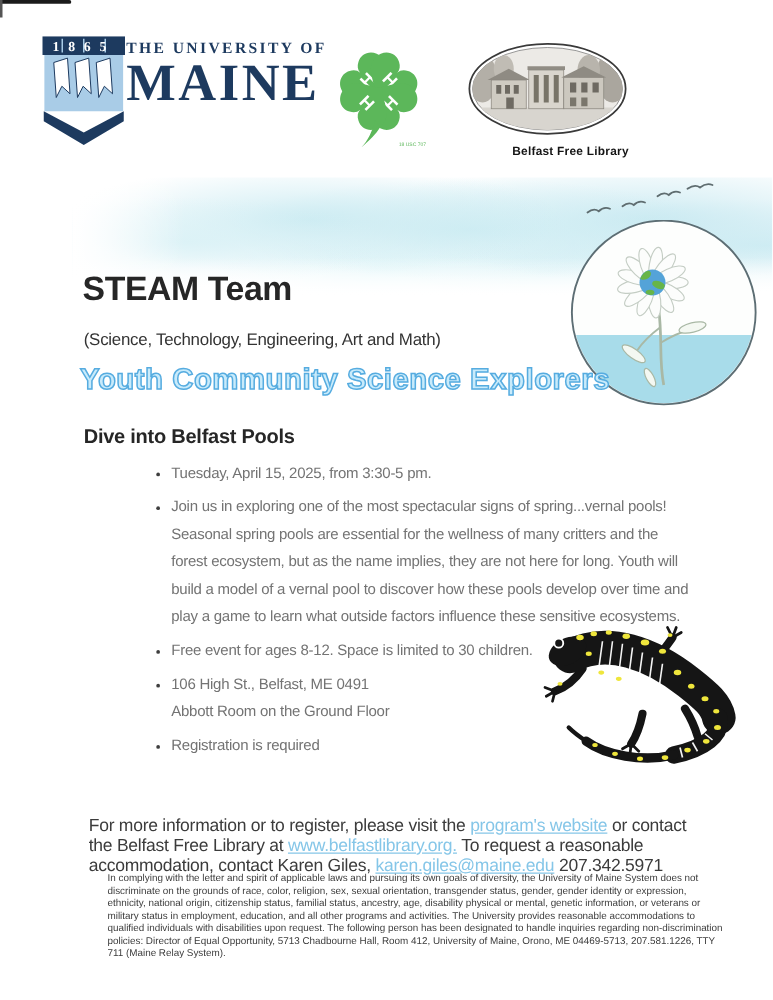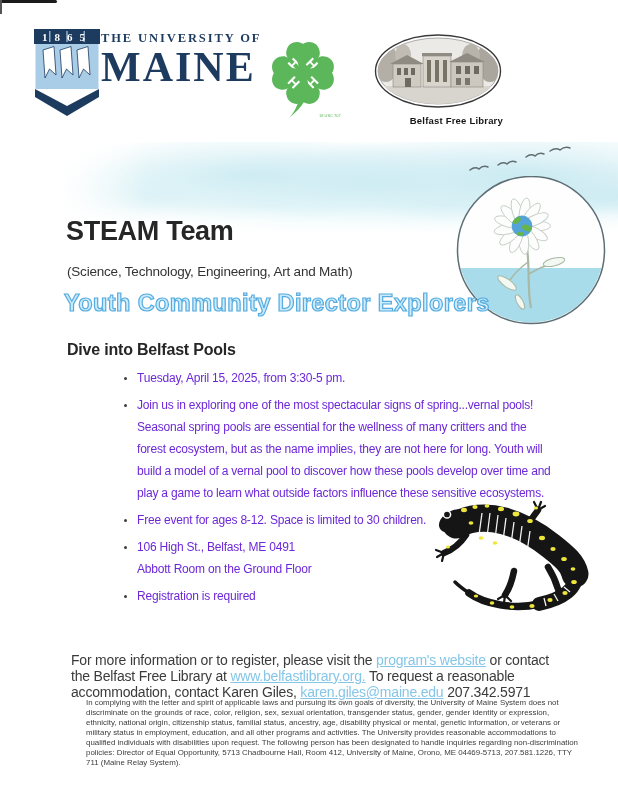--- a/index.html
+++ b/index.html
@@ -43,21 +43,21 @@
   .subtitle { position:absolute; left:67px; top:264px; font-size:13.5px; color:#333; letter-spacing:-0.2px; }
   .tagline {
     position:absolute; left:64px; top:290px; font-size:23.5px; font-weight:bold; letter-spacing:0.4px;
     color:#c9ebfb; -webkit-text-stroke:1.2px #56ace0; white-space:nowrap;
   }
   .event-heading { position:absolute; left:67px; top:341px; font-size:16px; font-weight:bold; color:#262626; letter-spacing:-0.2px; }
 
   
   .bullets { position:absolute; left:112px; top:367px; width:444px; }
   .bullets ul { list-style:disc; margin:0; padding-left:25px; }
-  .bullets li { margin-bottom:5px; font-size:12px; line-height:22px; color:#6d28d9; letter-spacing:-0.2px; }
+  .bullets li { margin-bottom:5px; font-size:12px; line-height:22px; color:#737373; letter-spacing:-0.2px; }
   .bullets li::marker { color:#3e3e3e; font-size:10px; }
 
   .salamander { position:absolute; left:424px; top:497px; }
 
   
   .contact { position:absolute; left:71px; top:652px; width:488px; font-size:14px; line-height:16px; color:#3b3b3b; letter-spacing:-0.2px; margin:0; }
   .contact a { color:#85c6e8; text-decoration:underline; cursor:pointer; }
   .legal { position:absolute; left:71px; top:683px; width:494px; font-size:7.9px; line-height:10px; color:#3c3c3c; margin:15px; }
 </style>
 </head>
@@ -202,21 +202,21 @@
     <g clip-path="url(#earthClip)" fill="#67b549">
       <ellipse cx="64" cy="44" rx="5" ry="3.6" transform="rotate(-25 64 44)"></ellipse>
       <ellipse cx="75" cy="52" rx="5.5" ry="3" transform="rotate(20 75 52)"></ellipse>
       <ellipse cx="68" cy="58" rx="3.5" ry="2.2"></ellipse>
     </g>
     <circle cx="79" cy="74" r="73.5" fill="none" stroke="#5d6e74" stroke-width="1.5"></circle>
   </svg>
 
   <h1 class="title" style="margin:0;">STEAM Team</h1>
   <div class="subtitle">(Science, Technology, Engineering, Art and Math)</div>
-  <div class="tagline">Youth Community Director Explorers</div>
+  <div class="tagline">Youth Community Science Explorers</div>
   <h2 class="event-heading" style="margin:0;">Dive into Belfast Pools</h2>
 
   <div class="bullets">
     <ul>
       <li><span>Tuesday, April 15, 2025, from 3:30-5 pm.</span></li>
       <li><span>Join us in exploring one of the most spectacular signs of spring...vernal pools! Seasonal spring pools are essential for the wellness of many critters and the forest ecosystem, but as the name implies, they are not here for long. Youth will build a model of a vernal pool to discover how these pools develop over time and play a game to learn what outside factors influence these sensitive ecosystems.</span></li>
       <li><span>Free event for ages 8-12. Space is limited to 30 children.</span></li>
       <li><span>106 High St., Belfast, ME 0491</span><br><span>Abbott Room on the Ground Floor</span></li>
       <li><span>Registration is required</span></li>
     </ul>

